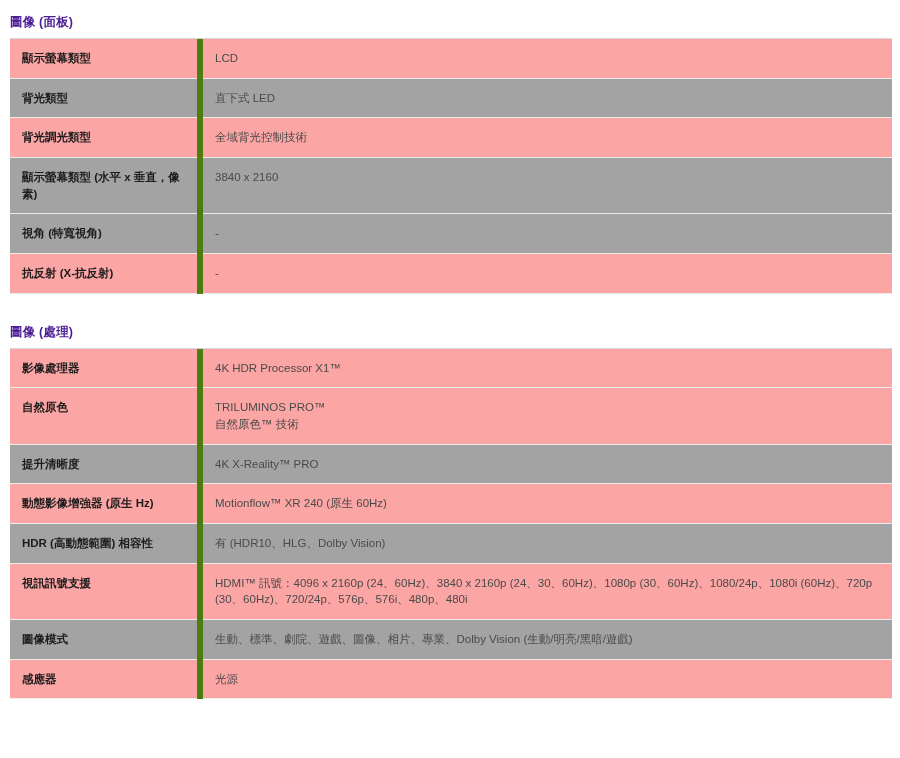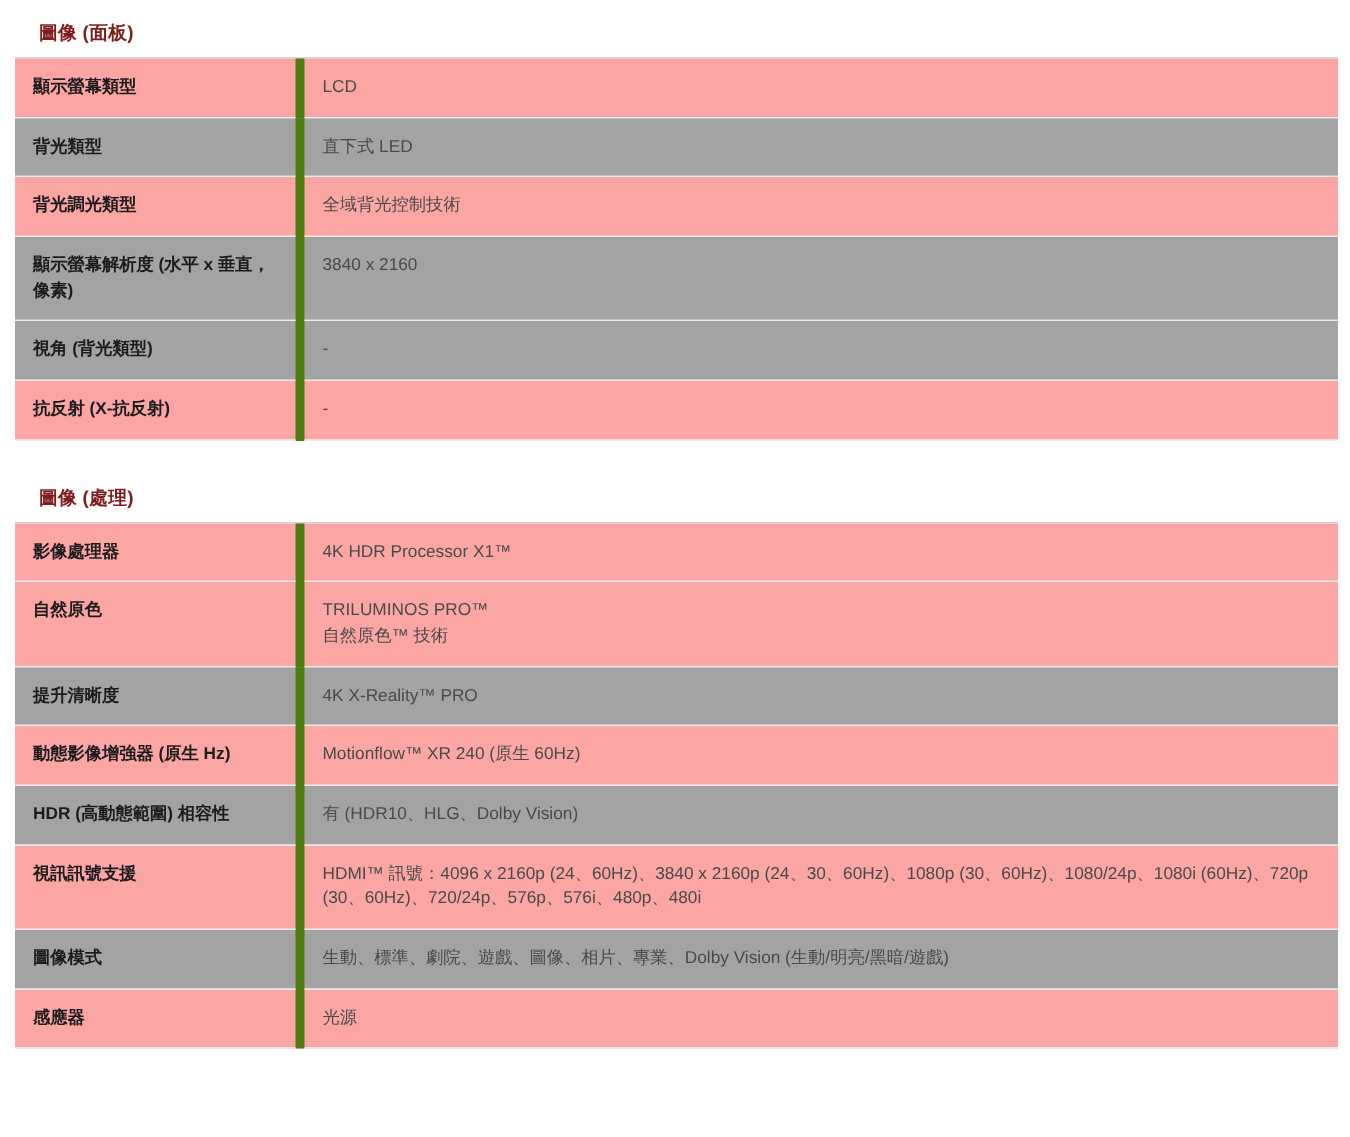--- a/index.html
+++ b/index.html
@@ -16,22 +16,22 @@
     padding: 0;
     background: #ffffff;
     position: relative;
   }
   .section {
     width: 900px;
   }
   .section-title {
     font-size: 12.5px;
     font-weight: bold;
-    color: #7f1d1d;
-    padding: 0 0 7px 26px;
+    color: #4c1d95;
+    padding: 0 0 7px 10px;
     letter-spacing: 0.2px;
   }
   .section-head-rule {
     border-bottom: 1px solid #d6d6d6;
     margin: 0 8px 0 10px;
   }
   table.spec {
     width: 882px;
     margin: 0 8px 0 10px;
     border-collapse: collapse;
@@ -85,27 +85,27 @@
               <span class="value-line">直下式 LED</span>
             </td>
       </tr>
       <tr class="row-odd">
         <td class="label">背光調光類型</td>
         <td class="value">
               <span class="value-line">全域背光控制技術</span>
             </td>
       </tr>
       <tr class="row-even">
-        <td class="label">顯示螢幕解析度 (水平 x 垂直，像素)</td>
+        <td class="label">顯示螢幕類型 (水平 x 垂直，像素)</td>
         <td class="value">
               <span class="value-line">3840 x 2160</span>
             </td>
       </tr>
       <tr class="row-even">
-        <td class="label">視角 (背光類型)</td>
+        <td class="label">視角 (特寬視角)</td>
         <td class="value">
               <span class="value-line">-</span>
             </td>
       </tr>
       <tr class="row-odd">
         <td class="label">抗反射 (X-抗反射)</td>
         <td class="value">
               <span class="value-line">-</span>
             </td>
       </tr>

